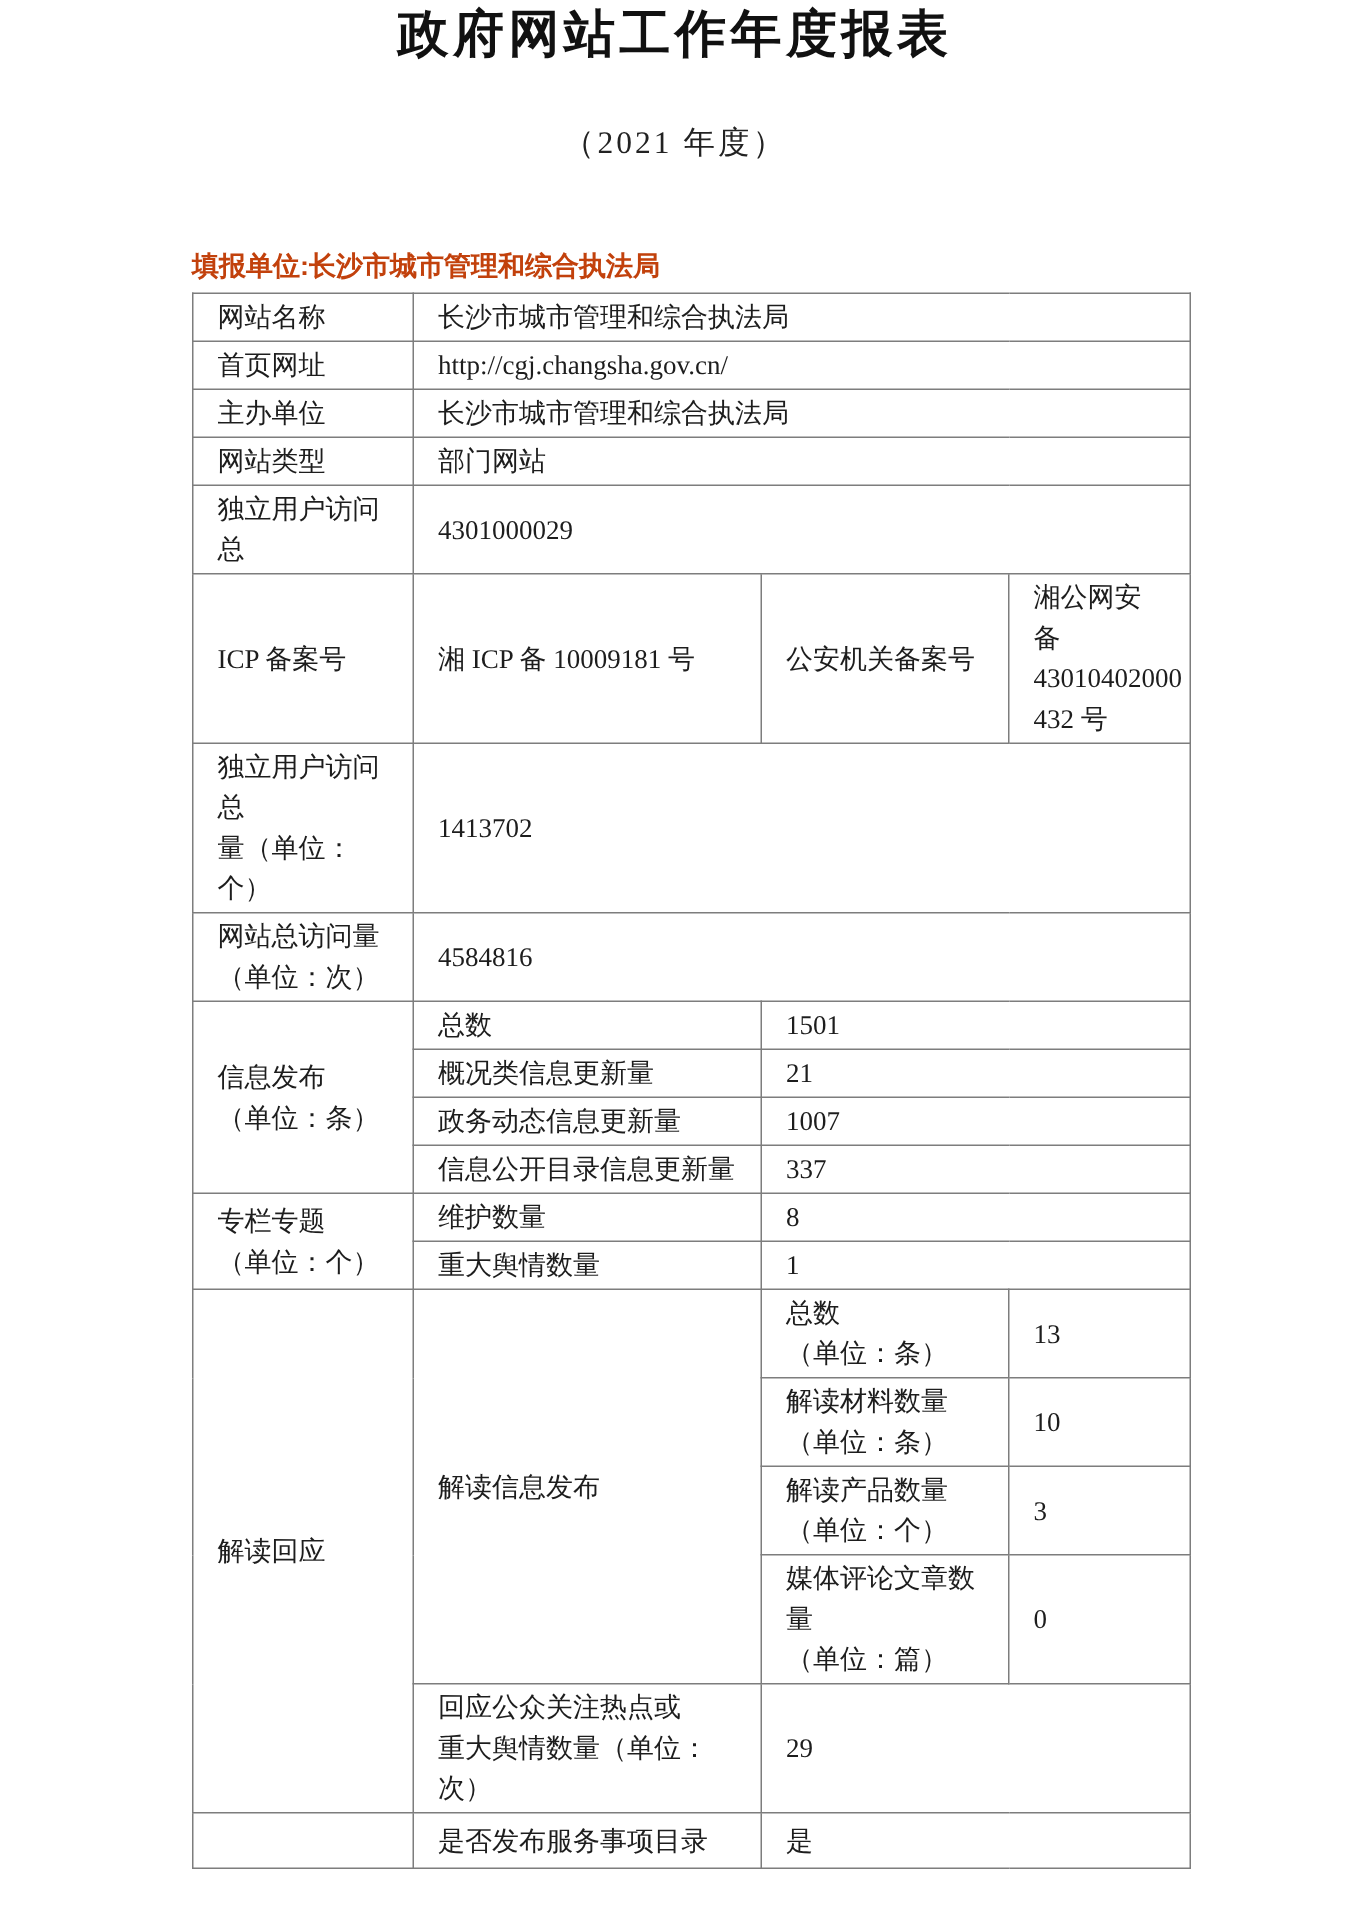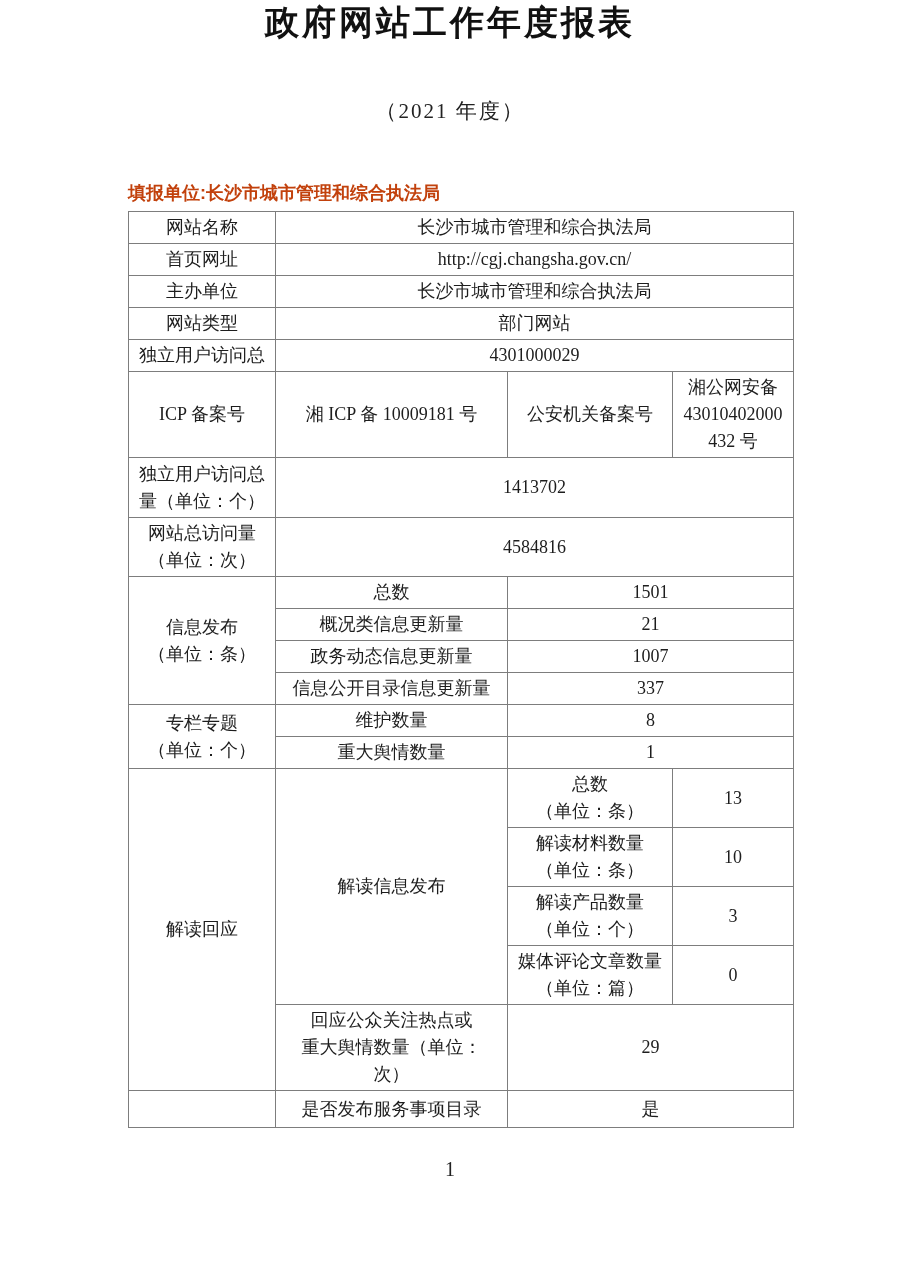--- a/index.html
+++ b/index.html
@@ -16,46 +16,46 @@
   .doc-title {
     margin: 0;
     text-align: center;
     font-family: "Liberation Sans", "DejaVu Sans", sans-serif;
     font-weight: bold;
     font-size: 34px;
     letter-spacing: 3px;
     color: #111;
   }
   .doc-subtitle {
-    margin-top: 51px;
+    margin-top: 35px;
     text-align: center;
     font-size: 21px;
     letter-spacing: 2px;
     color: #222;
   }
   .filer-line {
     margin: 56px 0 0 128px;
     font-family: "Liberation Sans", "DejaVu Sans", sans-serif;
     font-weight: bold;
     font-size: 18px;
     color: #c2410c;
   }
   table.report {
     border-collapse: collapse;
     table-layout: fixed;
     width: 665px;
     margin: 6px 0 0 128px;
   }
   table.report td {
     border: 1.5px solid #7d7d7d;
-    text-align: center;
+    text-align: left;
     vertical-align: middle;
     font-size: 18px;
     line-height: 1.5;
-    padding: 2px 4px;
+    padding: 2px 16px;
     white-space: pre-line;
     color: #1d1d1d;
     overflow: hidden;
   }
   .page-number {
     margin-top: 30px;
     text-align: center;
     font-size: 20px;
     color: #222;
   }

